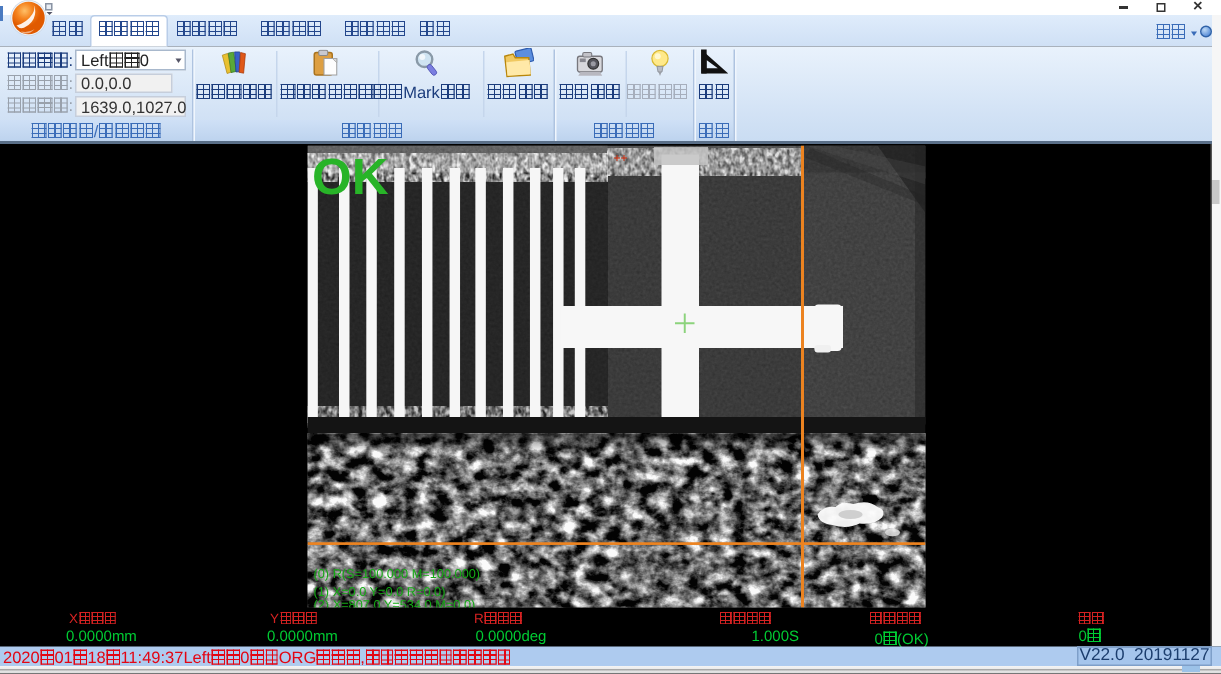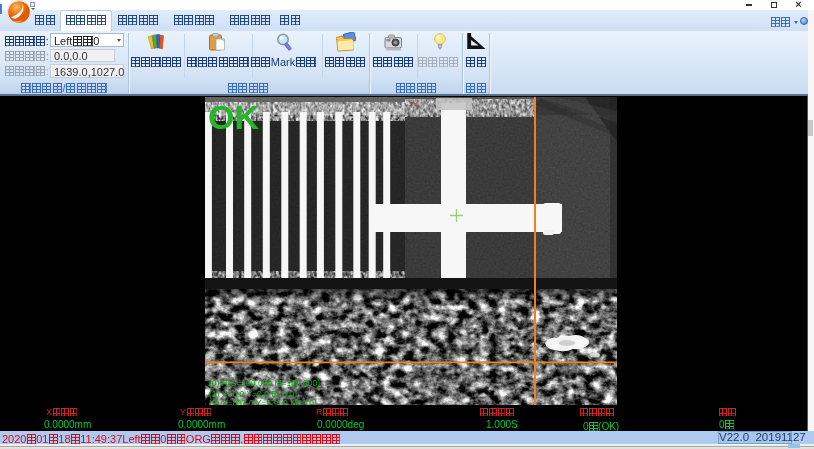--- a/index.html
+++ b/index.html
@@ -74,21 +74,21 @@
 <div class="abs" style="left:390px;top:82px;width:52px;height:12px;font-size:11px;color:#3a6cb8;text-align:center;white-space:nowrap"><i class="g"></i><i class="g"></i><i class="g"></i><i class="g"></i></div>
 <div class="abs" style="left:462px;top:82px;width:28px;height:12px;font-size:11px;color:#3a6cb8;text-align:center;white-space:nowrap"><i class="g"></i><i class="g"></i></div>
 <div class="abs" style="left:4px;top:35px;font-size:11px;color:#1b3c7c;white-space:nowrap"><i class="g"></i><i class="g"></i><i class="g"></i><i class="g"></i>:</div>
 <div class="abs" style="left:4px;top:50px;font-size:11px;color:#99a1ac;white-space:nowrap"><i class="g"></i><i class="g"></i><i class="g"></i><i class="g"></i>:</div>
 <div class="abs" style="left:4px;top:65px;font-size:11px;color:#99a1ac;white-space:nowrap"><i class="g"></i><i class="g"></i><i class="g"></i><i class="g"></i>:</div>
 <div class="abs" style="left:50px;top:33px;width:74px;height:14px;background:#fff;border:1px solid #a8b8cc;font-size:11px;color:#222;padding:1px 0 0 3px;white-space:nowrap">Left<i class="g"></i><i class="g"></i>0<span style="position:absolute;right:2px;top:5px;width:0;height:0;border-left:2.5px solid transparent;border-right:2.5px solid transparent;border-top:3.5px solid #556"></span></div>
 <div class="abs" style="left:50px;top:49px;width:65px;height:13px;background:#f1f1f1;border:1px solid #c6cedb;font-size:11px;color:#333;padding:0 0 0 3px">0.0,0.0</div>
 <div class="abs" style="left:50px;top:64px;width:74px;height:14px;background:#f1f1f1;border:1px solid #c6cedb;font-size:11px;color:#333;padding:1px 0 0 3px">1639.0,1027.0</div>
 <div class="abs" style="left:124px;top:56px;width:64px;height:13px;font-size:11px;color:#1b3c7c;text-align:center;white-space:nowrap"><i class="g"></i><i class="g"></i><i class="g"></i><i class="g"></i><i class="g"></i></div>
 <div class="abs" style="left:180px;top:56px;width:76px;height:13px;font-size:11px;color:#1b3c7c;text-align:center;white-space:nowrap"><i class="g"></i><i class="g"></i><i class="g"></i><i class="g"></i><i class="g"></i><i class="g"></i></div>
-<div class="abs" style="left:250px;top:56px;width:82px;height:13px;font-size:11px;color:#1b3c7c;text-align:left;white-space:nowrap"><i class="g"></i><i class="g"></i>Mark<i class="g"></i><i class="g"></i></div>
+<div class="abs" style="left:240px;top:56px;width:82px;height:13px;font-size:11px;color:#1b3c7c;text-align:center;white-space:nowrap"><i class="g"></i><i class="g"></i>Mark<i class="g"></i><i class="g"></i></div>
 <div class="abs" style="left:319px;top:56px;width:52px;height:13px;font-size:11px;color:#1b3c7c;text-align:center;white-space:nowrap"><i class="g"></i><i class="g"></i><i class="g"></i><i class="g"></i></div>
 <div class="abs" style="left:367px;top:56px;width:52px;height:13px;font-size:11px;color:#1b3c7c;text-align:center;white-space:nowrap"><i class="g"></i><i class="g"></i><i class="g"></i><i class="g"></i></div>
 <div class="abs" style="left:412px;top:56px;width:52px;height:13px;font-size:11px;color:#a6aebc;text-align:center;white-space:nowrap"><i class="g"></i><i class="g"></i><i class="g"></i><i class="g"></i></div>
 <div class="abs" style="left:462px;top:56px;width:28px;height:13px;font-size:11px;color:#1b3c7c;text-align:center;white-space:nowrap"><i class="g"></i><i class="g"></i></div>
 
 <svg class="abs" style="left:147px;top:33px" width="19" height="18" viewBox="0 0 19 18">
  <path d="M1.2 3.8 L4.8 2.6 L8 14.8 L4.4 16 Z" fill="#e8c030" stroke="#b08818" stroke-width=".5"></path>
  <path d="M5.2 2.4 L8.8 1.8 L10.6 14.6 L7 15.4 Z" fill="#5aa838" stroke="#3a7820" stroke-width=".5"></path>
  <path d="M9.4 1.6 L12.8 1.6 L13.6 14.8 L10.3 15 Z" fill="#3860c8" stroke="#20408c" stroke-width=".5"></path>
  <path d="M13.4 2 L16.6 2.8 L15.4 15.8 L12.4 15.2 Z" fill="#e05818" stroke="#a83808" stroke-width=".5"></path>
@@ -219,24 +219,24 @@
 
 <div class="abs" style="left:46px;top:407px;font-size:9px;color:#d42222;white-space:nowrap">X<i class="g"></i><i class="g"></i><i class="g"></i></div>
 <div class="abs" style="left:180px;top:407px;font-size:9px;color:#d42222;white-space:nowrap">Y<i class="g"></i><i class="g"></i><i class="g"></i></div>
 <div class="abs" style="left:316px;top:407px;font-size:9px;color:#d42222;white-space:nowrap">R<i class="g"></i><i class="g"></i><i class="g"></i></div>
 <div class="abs" style="left:480px;top:407px;font-size:9px;color:#d42222;white-space:nowrap"><i class="g"></i><i class="g"></i><i class="g"></i><i class="g"></i></div>
 <div class="abs" style="left:580px;top:407px;font-size:9px;color:#d42222;white-space:nowrap"><i class="g"></i><i class="g"></i><i class="g"></i><i class="g"></i></div>
 <div class="abs" style="left:719px;top:407px;font-size:9px;color:#d42222;white-space:nowrap"><i class="g"></i><i class="g"></i></div>
 <div class="abs" style="left:44px;top:419px;font-size:10px;color:#0c3;white-space:nowrap">0.0000mm</div>
 <div class="abs" style="left:178px;top:419px;font-size:10px;color:#0c3;white-space:nowrap">0.0000mm</div>
 <div class="abs" style="left:317px;top:419px;font-size:10px;color:#0c3;white-space:nowrap">0.0000deg</div>
-<div class="abs" style="left:486px;top:419px;font-size:10px;color:#0c3;white-space:nowrap">1.000S</div>
+<div class="abs" style="left:501px;top:419px;font-size:10px;color:#0c3;white-space:nowrap">1.000S</div>
 <div class="abs" style="left:583px;top:421px;font-size:10px;color:#0c3;white-space:nowrap">0<i class="g"></i>(OK)</div>
 <div class="abs" style="left:719px;top:419px;font-size:10px;color:#0c3;white-space:nowrap">0<i class="g"></i></div>
 
 <div class="abs" style="left:0;top:431px;width:814px;height:13px;background:#aecbef"></div>
 <div class="abs msg" style="left:2px;top:433px;font-size:11px;color:#e30613;white-space:nowrap">2020<i class="g"></i>01<i class="g"></i>18<i class="g"></i>11:49:37Left<i class="g"></i><i class="g"></i>0<i class="g"></i><i class="g"></i>ORG<i class="g"></i><i class="g"></i><i class="g"></i>,<i class="g"></i><i class="g"></i><i class="g"></i><i class="g"></i><i class="g"></i><i class="g"></i><i class="g"></i><i class="g"></i><i class="g"></i><i class="g"></i></div>
-<div class="abs" style="left:718px;top:431px;width:74px;height:13px;background:#a5c5ec;border:1px solid #7e9fc9;font-size:11.5px;color:#1c3e6e;text-align:center;line-height:11px">V22.0&nbsp;&nbsp;20191127</div>
+<div class="abs" style="left:718px;top:431px;width:90px;height:13px;background:#a5c5ec;border:1px solid #7e9fc9;font-size:11.5px;color:#1c3e6e;text-align:center;line-height:11px">V22.0&nbsp;&nbsp;20191127</div>
 
 <div class="abs" style="left:0;top:444px;width:814px;height:5px;background:linear-gradient(#f4f4f4,#dcdcdc)"></div>
 <div class="abs" style="left:0;top:446px;width:814px;height:1px;background:#a8a8a8"></div>
 <div class="abs" style="left:788px;top:444px;width:12px;height:4px;background:#9cc2e8"></div>
 
 </div>
 </body></html>

